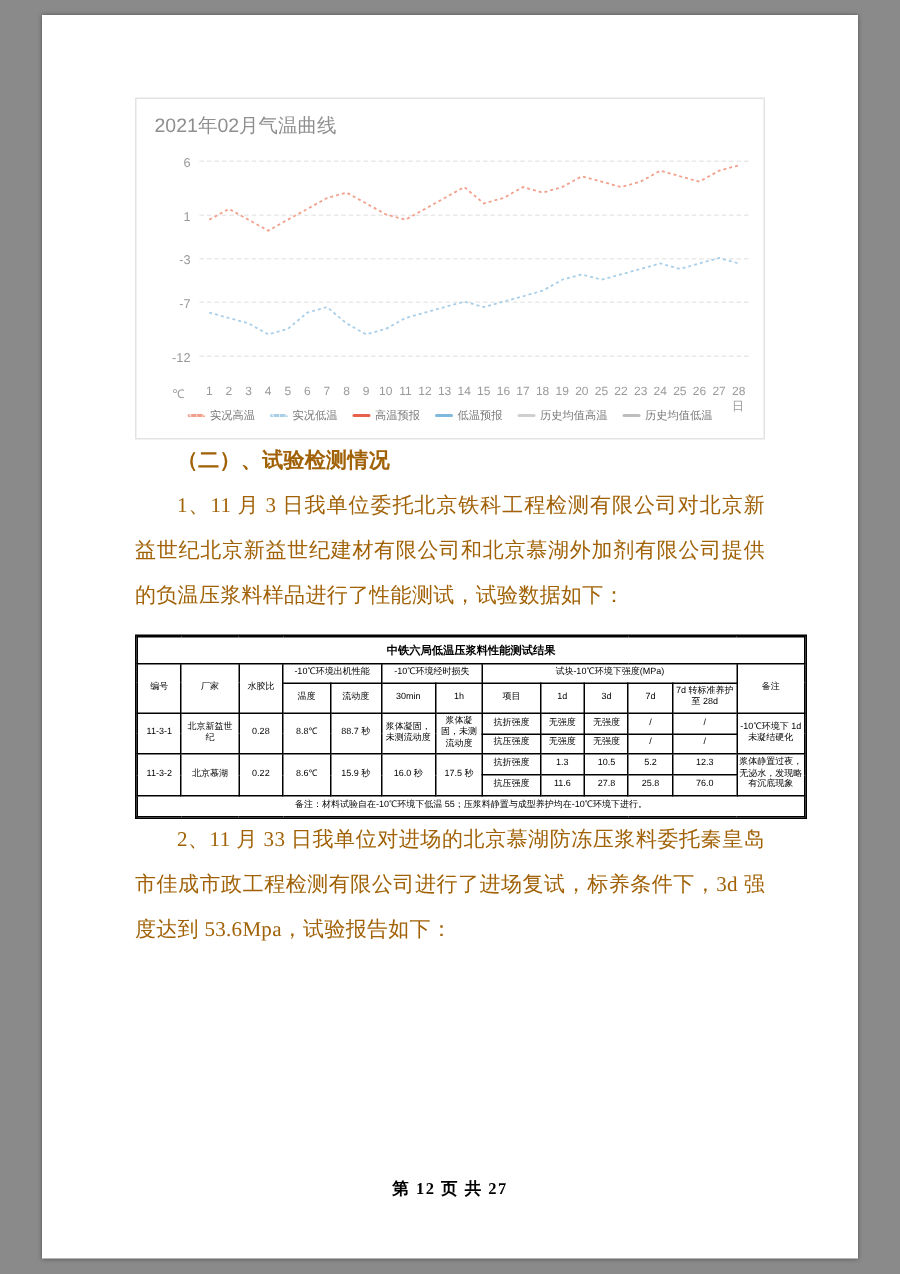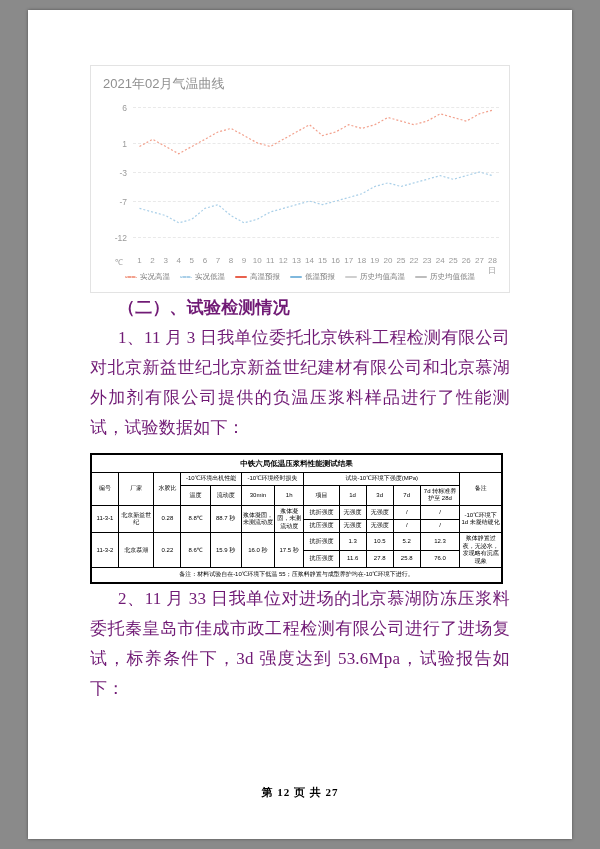--- a/index.html
+++ b/index.html
@@ -110,38 +110,38 @@
     border-radius: 1px;
     display: inline-block;
   }
   .legend-swatch.dashed {
     height: 0;
     border-top: 2px dotted;
   }
 
   
   p.para {
-    font-size: 17px;
+    font-size: 14px;
     line-height: 30px;
-    color: #701a75;
+    color: #a16207;
     margin: 0;
     text-align: justify;
     letter-spacing: 0.2px;
   }
   .heading {
     margin-top: 16px;
     font-weight: bold;
     text-indent: 28px;
   }
   .indent { text-indent: 28px; }
 
   
   .tbl-wrap {
     margin-top: 10px;
-    width: 413px;
+    width: 448px;
     border: 1px solid #000;
   }
   table.rep {
     border-collapse: collapse;
     width: 100%;
     font-family: "Liberation Sans", sans-serif;
   }
   table.rep td, table.rep th {
     border: 1px solid #000;
     font-size: 6px;

